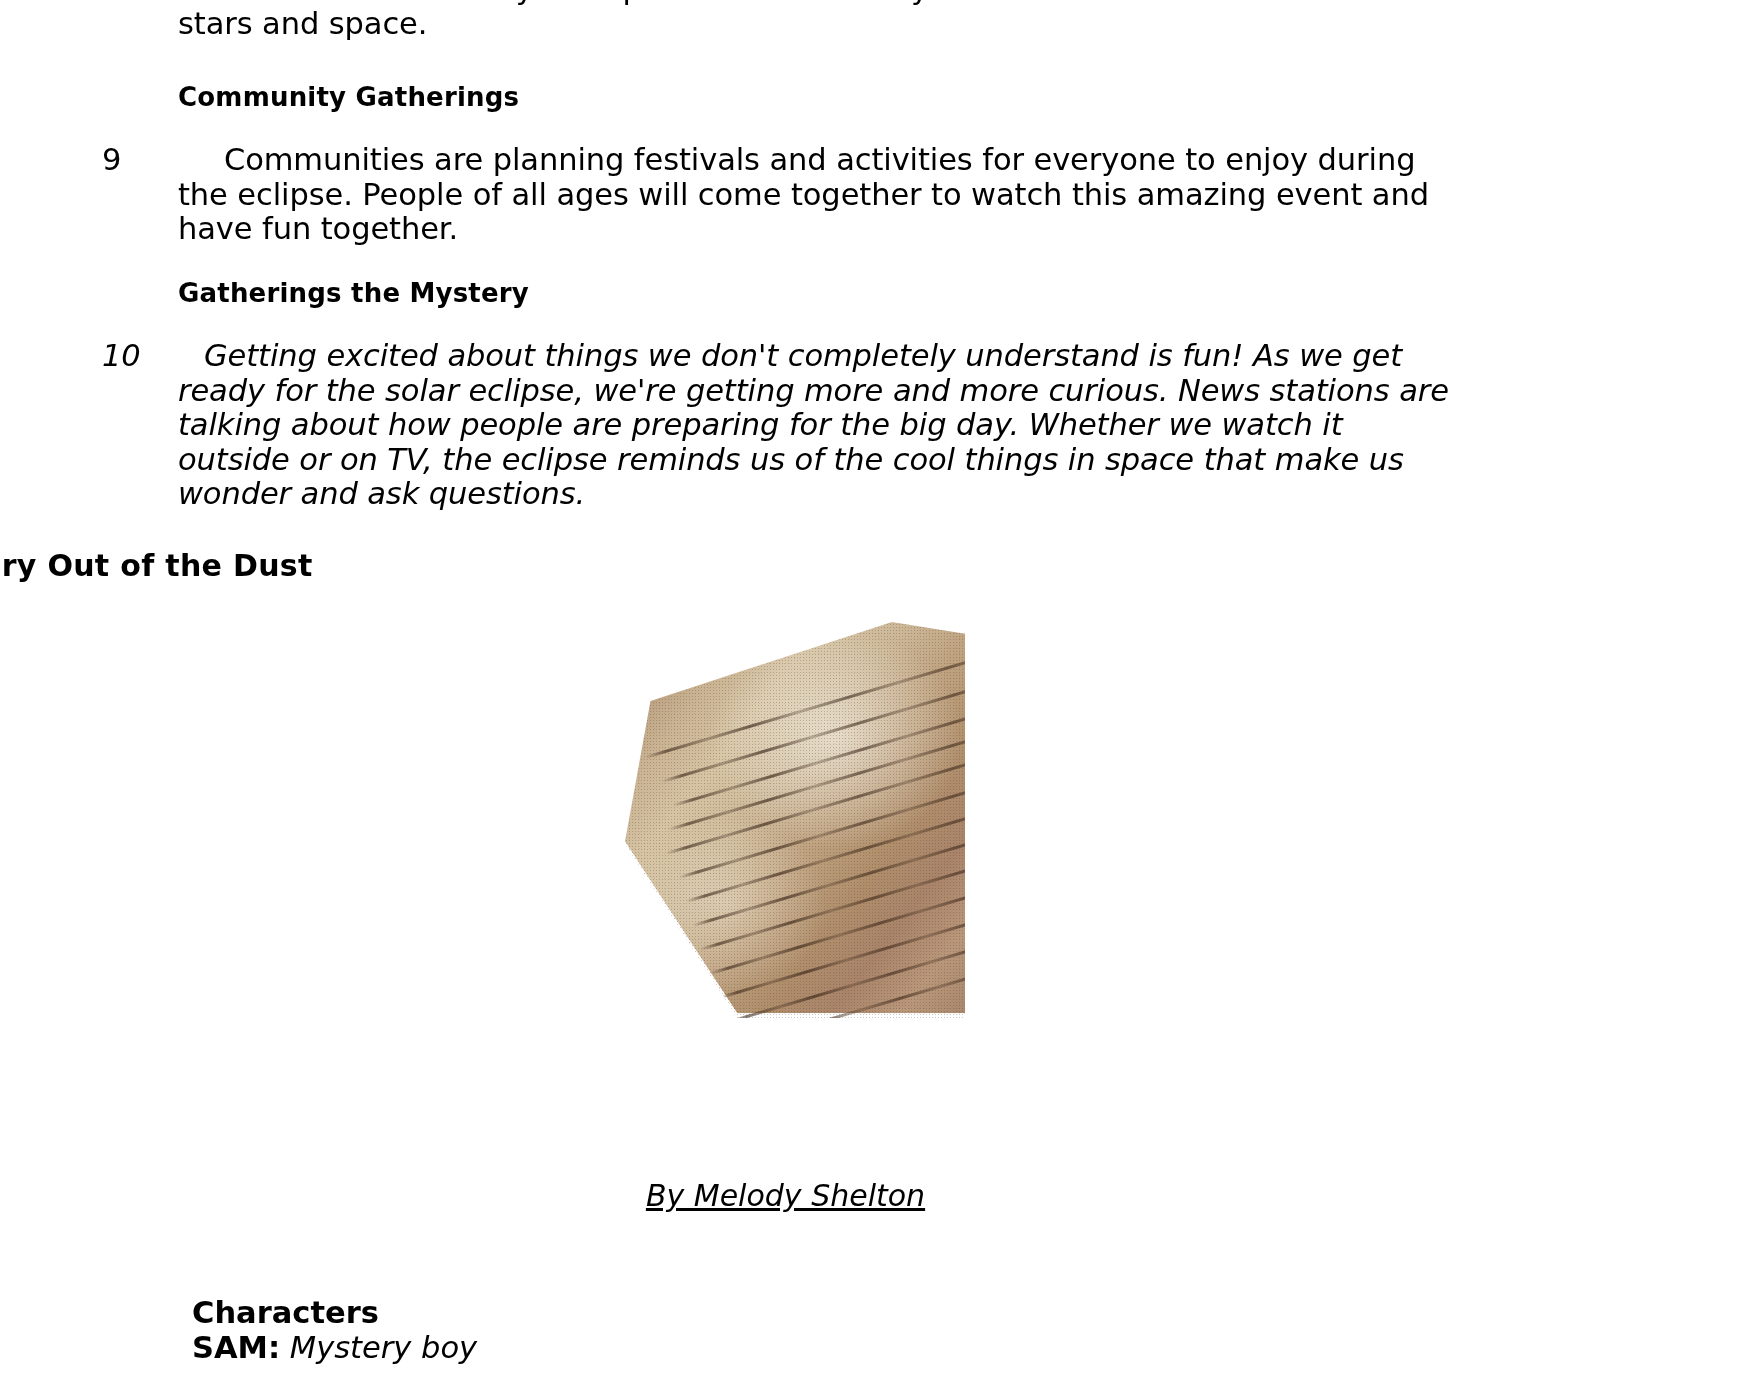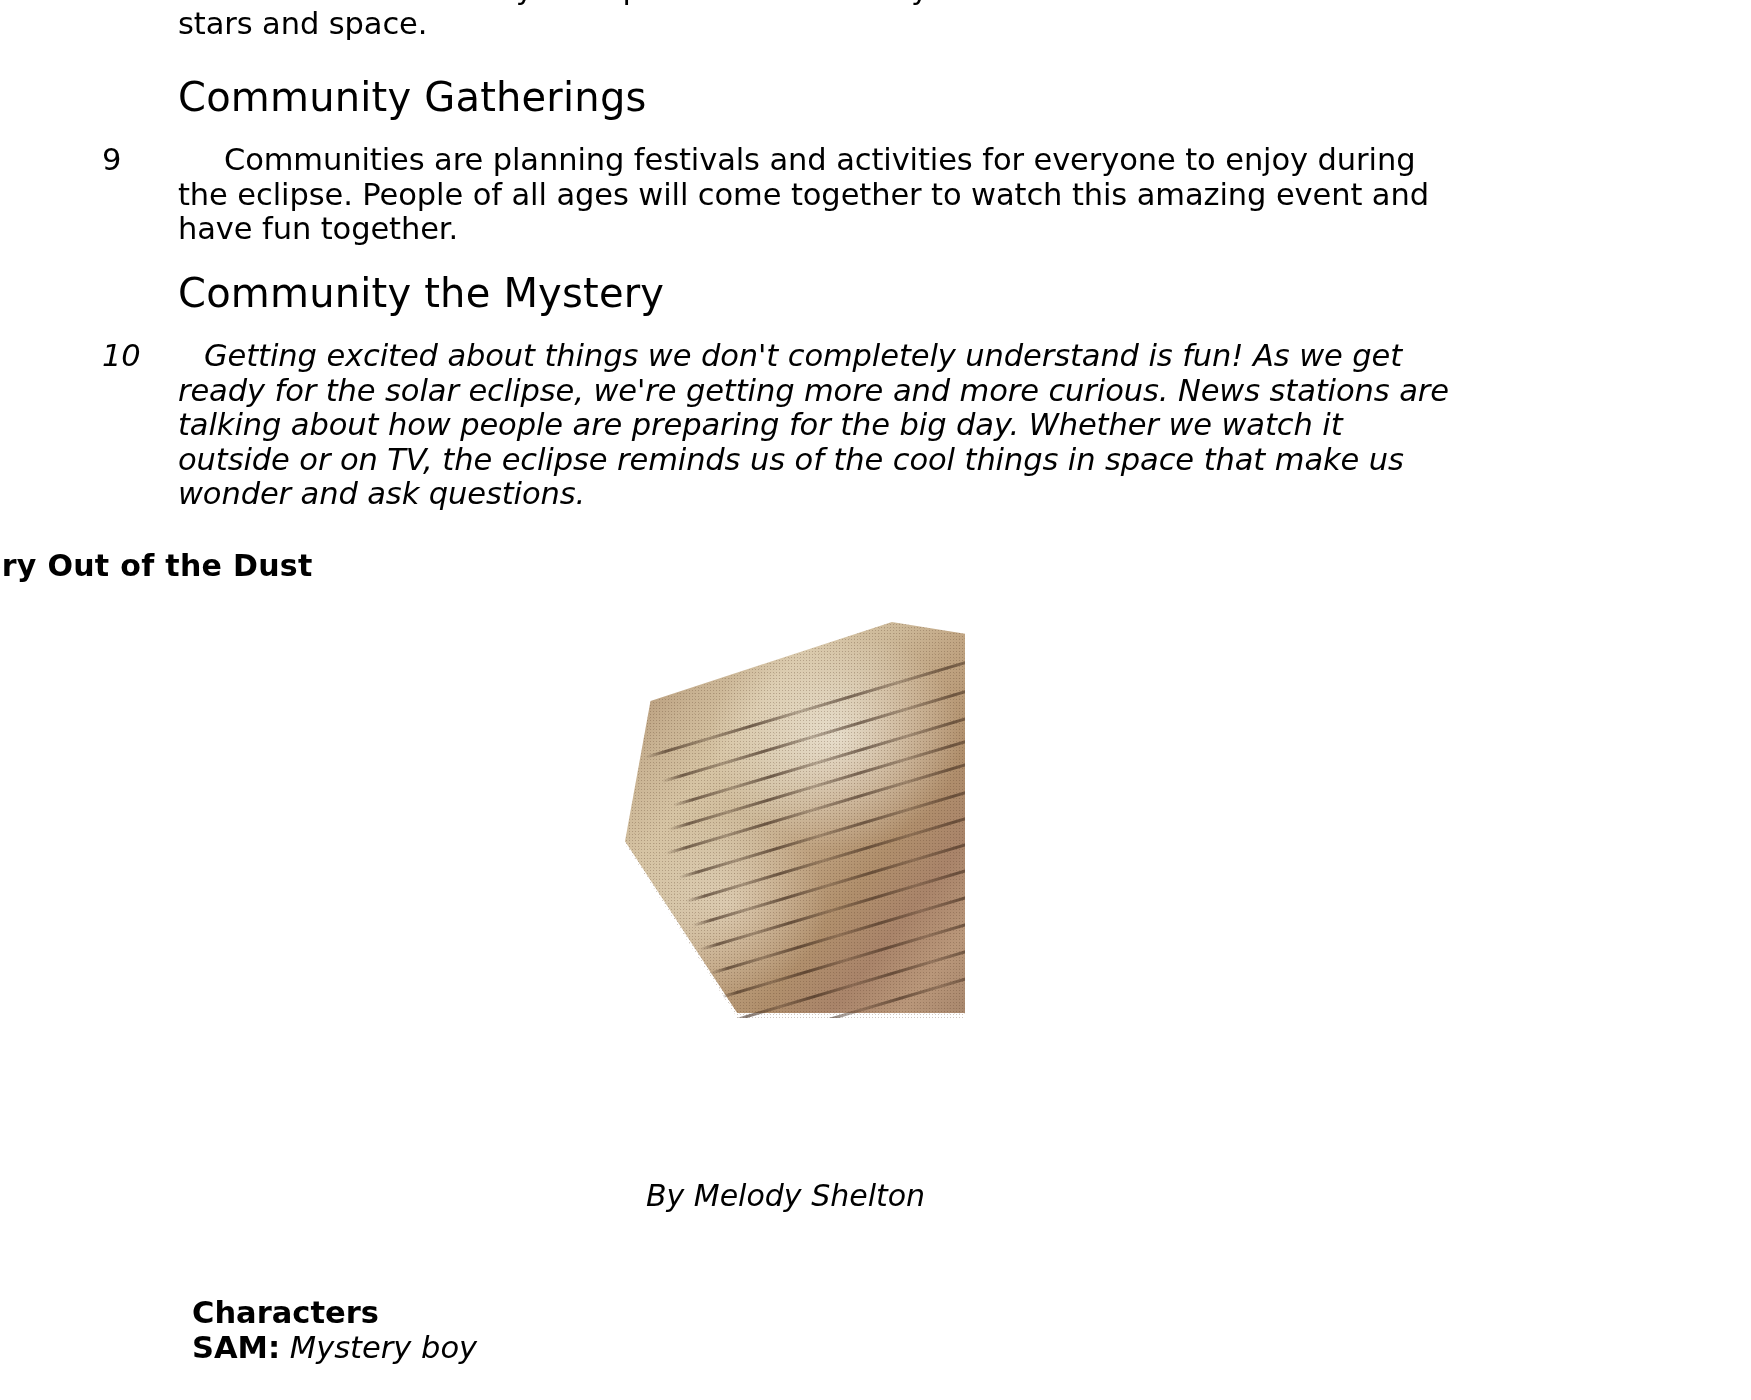--- a/index.html
+++ b/index.html
@@ -48,23 +48,23 @@
     text-align: left;
     font-size: 30.5px;
     line-height: 34.5px;
   }
 
   .indent-lg { display: inline-block; width: 46px; }
   .indent-sm { display: inline-block; width: 26px; }
 
   h2.section-head {
     margin: 0;
-    font-size: 40px;
+    font-size: 26px;
     line-height: 34px;
-    font-weight: normal;
+    font-weight: bold;
     letter-spacing: 0.2px;
   }
 
   
   #clipped-para      { top: -28px; }
   #head-community    { position: absolute; left: 178px; top: 80px; }
   #para-9            { position: absolute; left: 178px; top: 143px; width: 1285px; }
   #head-mystery      { position: absolute; left: 178px; top: 276px; }
   #para-10           { position: absolute; left: 178px; top: 339px; width: 1285px; font-style: italic; }
 
@@ -154,21 +154,21 @@
   }
 
   .manuscript-caption {
     position: absolute;
     left: 0; top: 1178px;
     width: 1751px;
     text-align: center;
     font-size: 30px;
     font-style: italic;
   }
-  .manuscript-caption span { display: inline-block; transform: translateX(-90px); }
+  .manuscript-caption span { display: inline-block; transform: translateX(-90px); text-decoration: underline; }
 
   
   .characters {
     position: absolute;
     left: 192px;
     top: 1295px;
     font-size: 30.5px;
     line-height: 35px;
   }
   .characters .c-head { font-weight: bold; }
@@ -184,21 +184,21 @@
     <div class="para">called the corona. They use special tools to study it and understand more about stars and space.</div>
   </div>
 
   <h2 class="section-head" id="head-community">Community Gatherings</h2>
 
   <div class="para" id="para-9">
     <span class="para-num">9</span>
     <span class="indent-lg"></span><span>Communities are planning festivals and activities for everyone to enjoy during the eclipse. People of all ages will come together to watch this amazing event and have fun together.</span>
   </div>
 
-  <h2 class="section-head" id="head-mystery">Community the Mystery</h2>
+  <h2 class="section-head" id="head-mystery">Gatherings the Mystery</h2>
 
   <div class="para" id="para-10">
     <span class="para-num">10</span>
     <span class="indent-sm"></span><span>Getting excited about things we don't completely understand is fun! As we get ready for the solar eclipse, we're getting more and more curious. News stations are talking about how people are preparing for the big day. Whether we watch it outside or on TV, the eclipse reminds us of the cool things in space that make us wonder and ask questions.</span>
   </div>
 
   <div class="story-title">
     <span>A Story Out of the Dust</span>
   </div>
 

